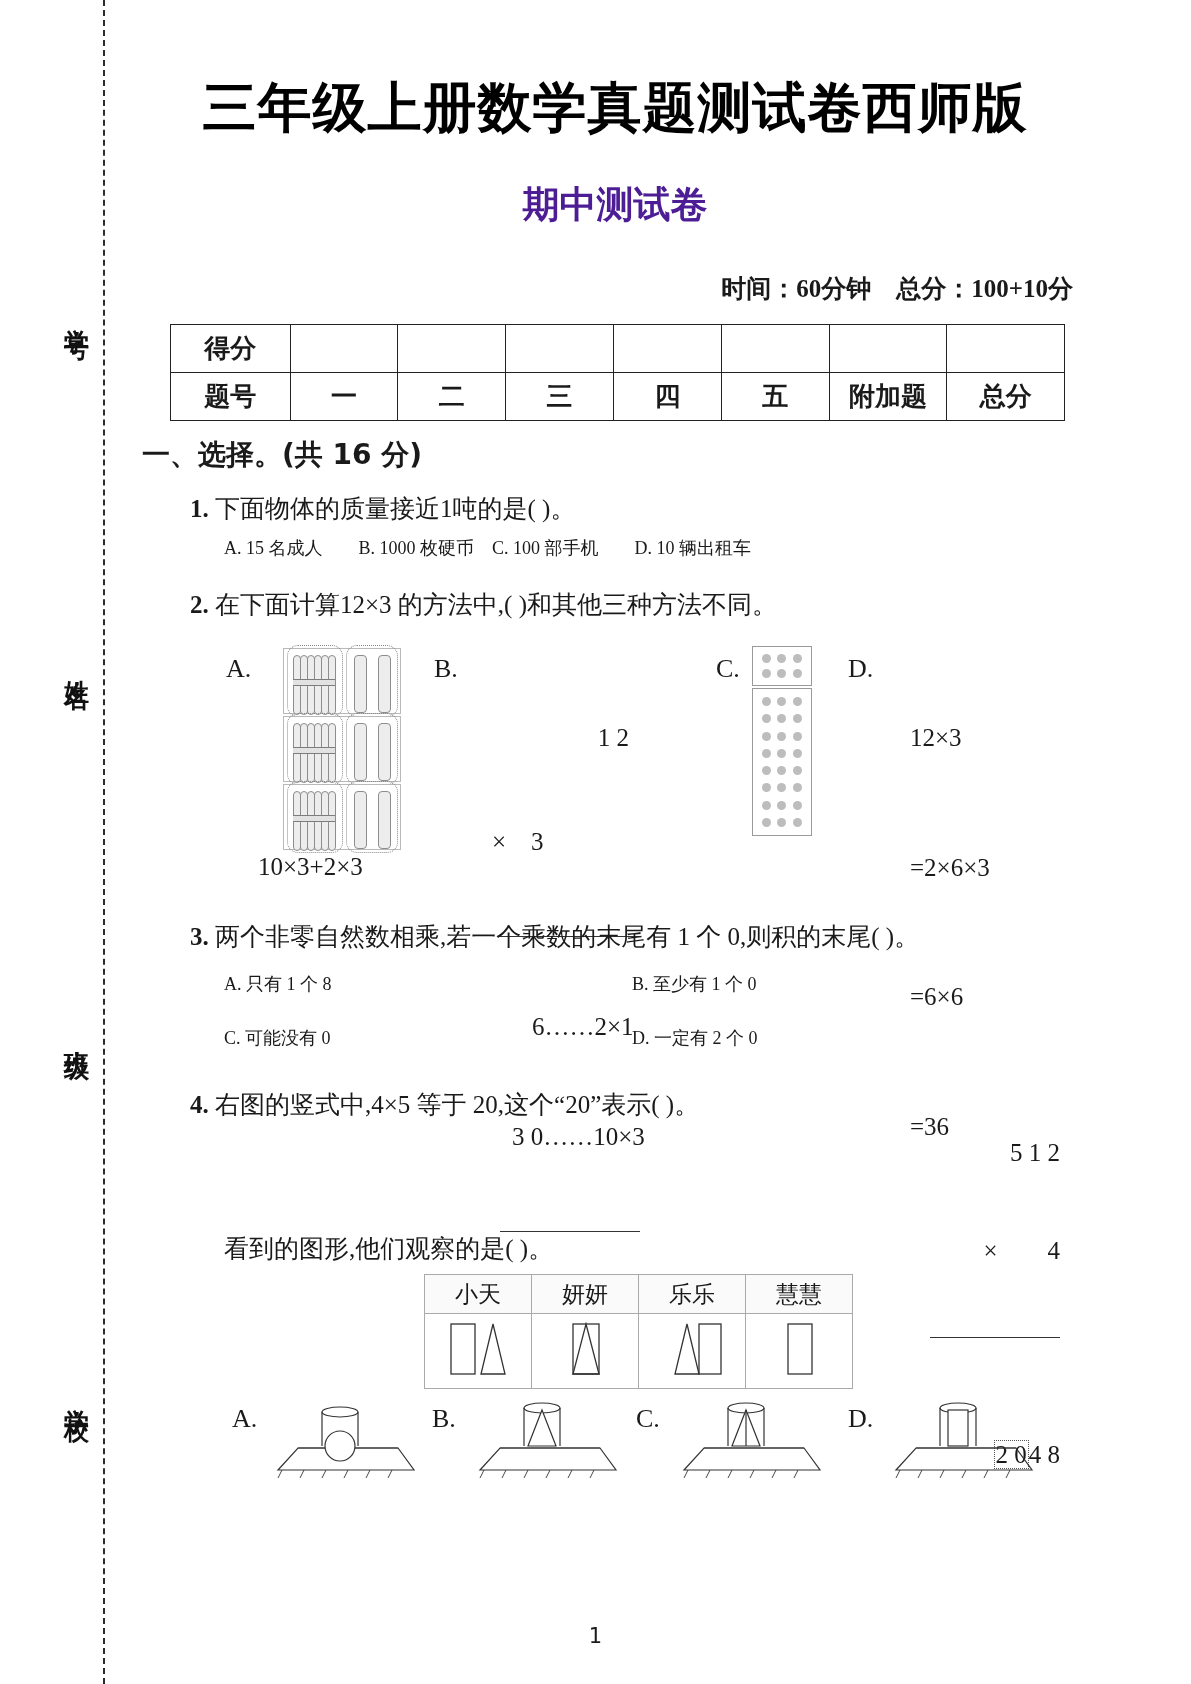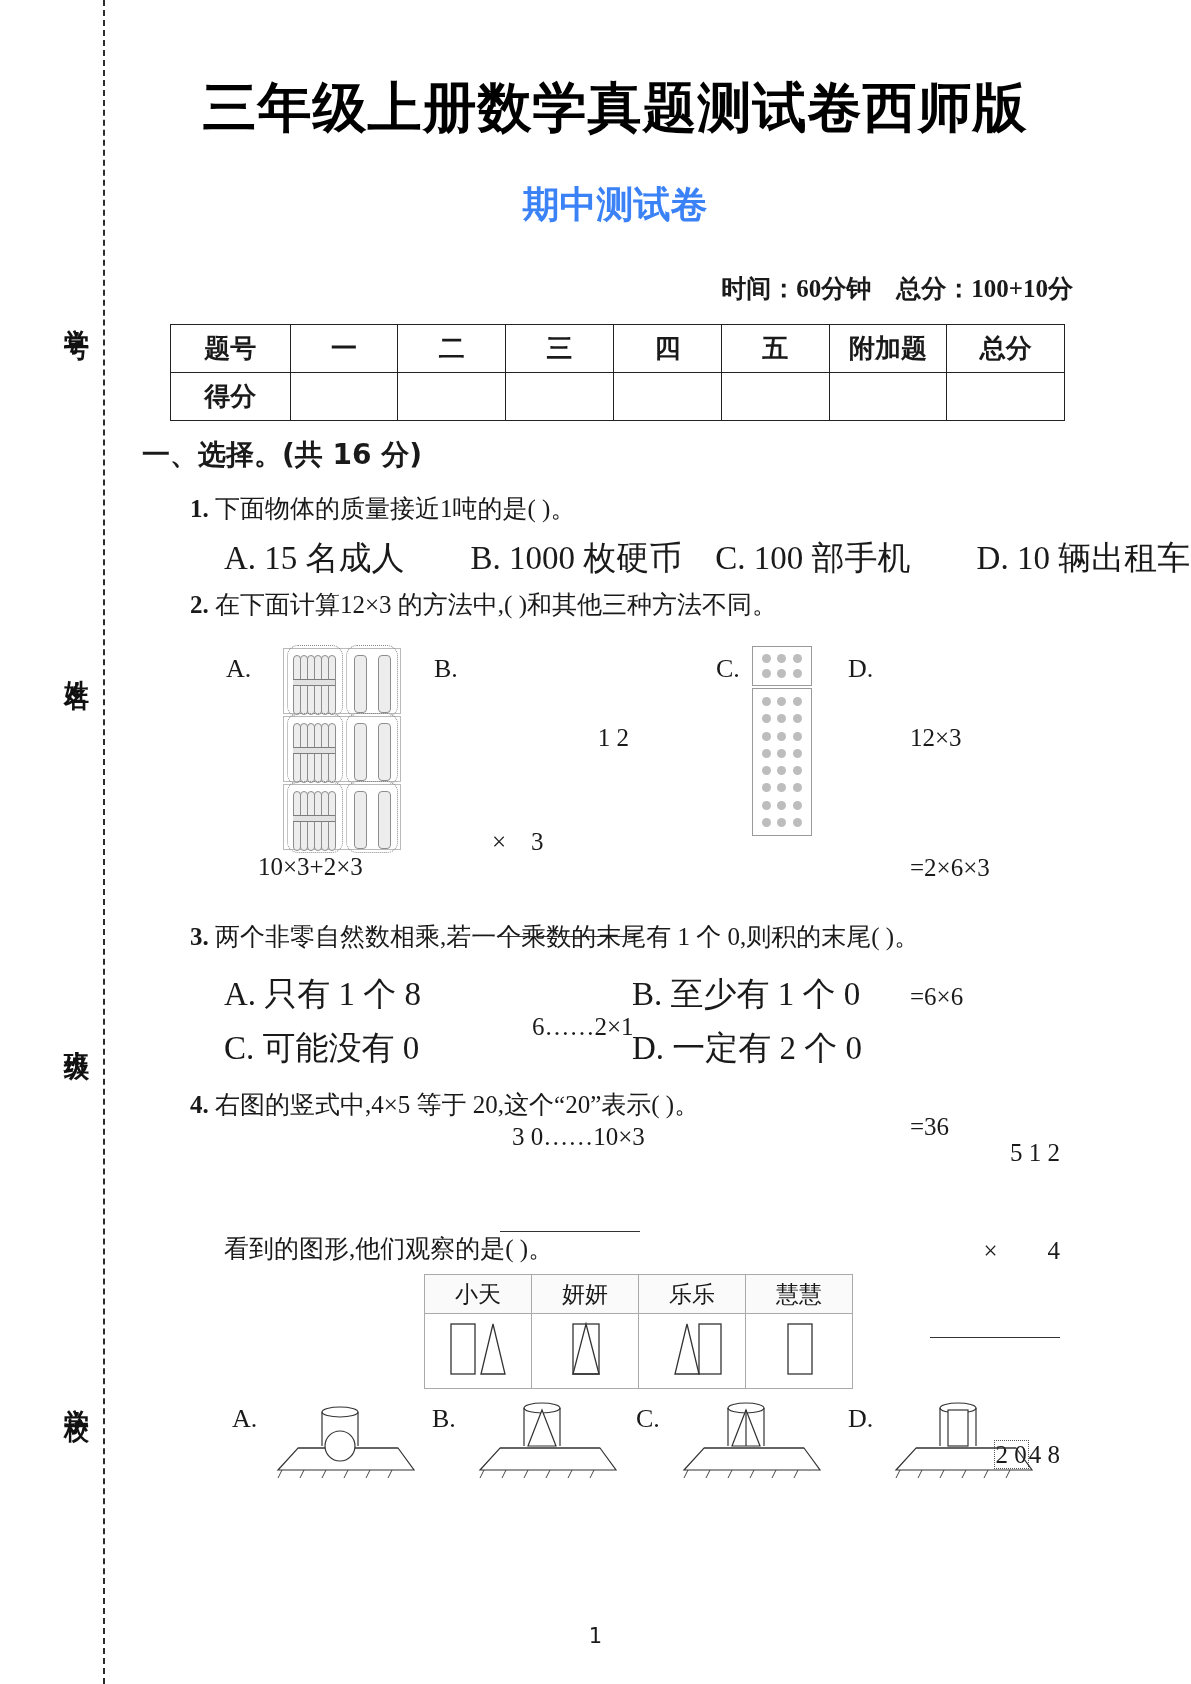--- a/index.html
+++ b/index.html
@@ -14,39 +14,39 @@
           writing-mode:vertical-rl;text-orientation:upright;
           font-size:25px;letter-spacing:6px;font-weight:600;
           font-family:"Liberation Sans","DejaVu Sans",sans-serif;color:#111;}
 
   
   .maintitle{position:absolute;left:150px;top:72px;width:930px;text-align:center;
              font-size:54px;font-weight:700;letter-spacing:1px;
              font-family:"DejaVu Sans","Liberation Sans",sans-serif;color:#000;}
   .subtitle{position:absolute;left:150px;top:180px;width:930px;text-align:center;
             font-size:37px;font-weight:700;
-            font-family:"DejaVu Sans","Liberation Sans",sans-serif;color:#3b82f6;}
+            font-family:"DejaVu Sans","Liberation Sans",sans-serif;color:#4c1d95;}
   .meta{position:absolute;right:118px;top:272px;font-size:25px;font-weight:600;
         font-family:Liberation Serif, serif;white-space:pre;}
 
   
   .scoretable{position:absolute;left:170px;top:324px;width:895px;
               border-collapse:collapse;}
   .scoretable td{border:1.6px solid #222;height:45px;text-align:center;
                  font-size:26px;font-weight:600;
                  font-family:"DejaVu Sans","Liberation Sans",sans-serif;}
   .scoretable td.lbl{width:118px;}
   .scoretable td.num{width:106px;}
   .scoretable td.extra{width:116px;}
 
   
   .sec{position:absolute;font-size:28px;font-weight:700;
        font-family:"DejaVu Sans","Liberation Sans",sans-serif;}
   .q{position:absolute;font-size:25px;line-height:1.5;white-space:nowrap;}
-  .opts{position:absolute;font-size:33px;white-space:pre;}
+  .opts{position:absolute;font-size:18px;white-space:pre;}
   .qnum{font-weight:700;}
 
   
   .olab{position:absolute;font-size:26px;}
 
   
   .bundles{position:absolute;}
   .brow{position:relative;width:118px;height:66px;border:1px solid #b9b9b9;
         margin-bottom:2px;box-sizing:border-box;}
   .bgrp{position:absolute;top:-4px;border:1.4px dotted #8a8a8a;border-radius:11px;
@@ -97,38 +97,38 @@
   <div class="vlabel" style="top:1030px;">班级:</div>
   <div class="vlabel" style="top:1390px;">学校:</div>
 
   <div class="maintitle">三年级上册数学真题测试卷西师版</div>
   <div class="subtitle">期中测试卷</div>
   <div class="meta">时间：60分钟　总分：100+10分</div>
 
   <table class="scoretable">
     <tbody>
         <tr>
+      <td class="lbl">得分</td>
+      <td></td>
+      <td></td>
+      <td></td>
+      <td></td>
+      <td></td>
+      <td></td>
+      <td></td>
+    </tr>
+    <tr>
       <td class="lbl">题号</td>
       <td class="num">一</td>
       <td class="num">二</td>
       <td class="num">三</td>
       <td class="num">四</td>
       <td class="num">五</td>
       <td class="extra">附加题</td>
       <td class="extra">总分</td>
-    </tr>
-    <tr>
-      <td class="lbl">得分</td>
-      <td></td>
-      <td></td>
-      <td></td>
-      <td></td>
-      <td></td>
-      <td></td>
-      <td></td>
     </tr>
   </tbody>
     </table>
 
   <div class="sec" style="left:142px;top:436px;">一、选择。(共 16 分)</div>
 
   <div class="q" style="left:190px;top:490px;">
     <span class="qnum">1.</span>
     <span>下面物体的质量接近1吨的是(        )。</span>
   </div>

